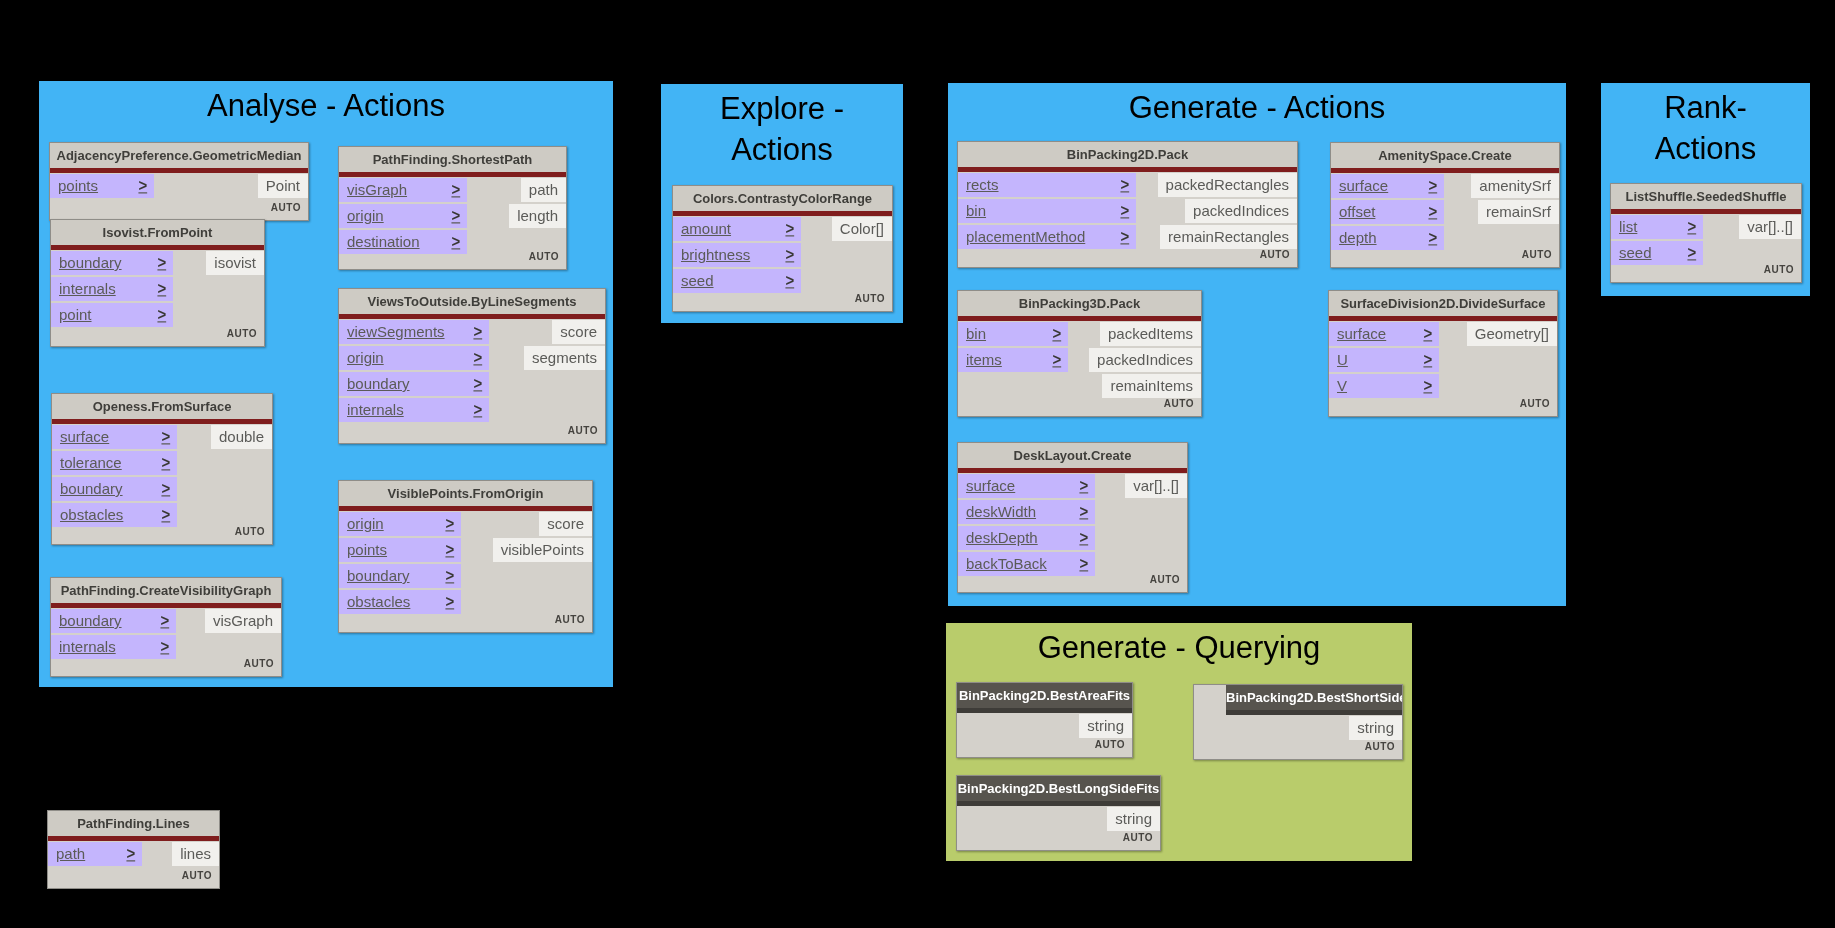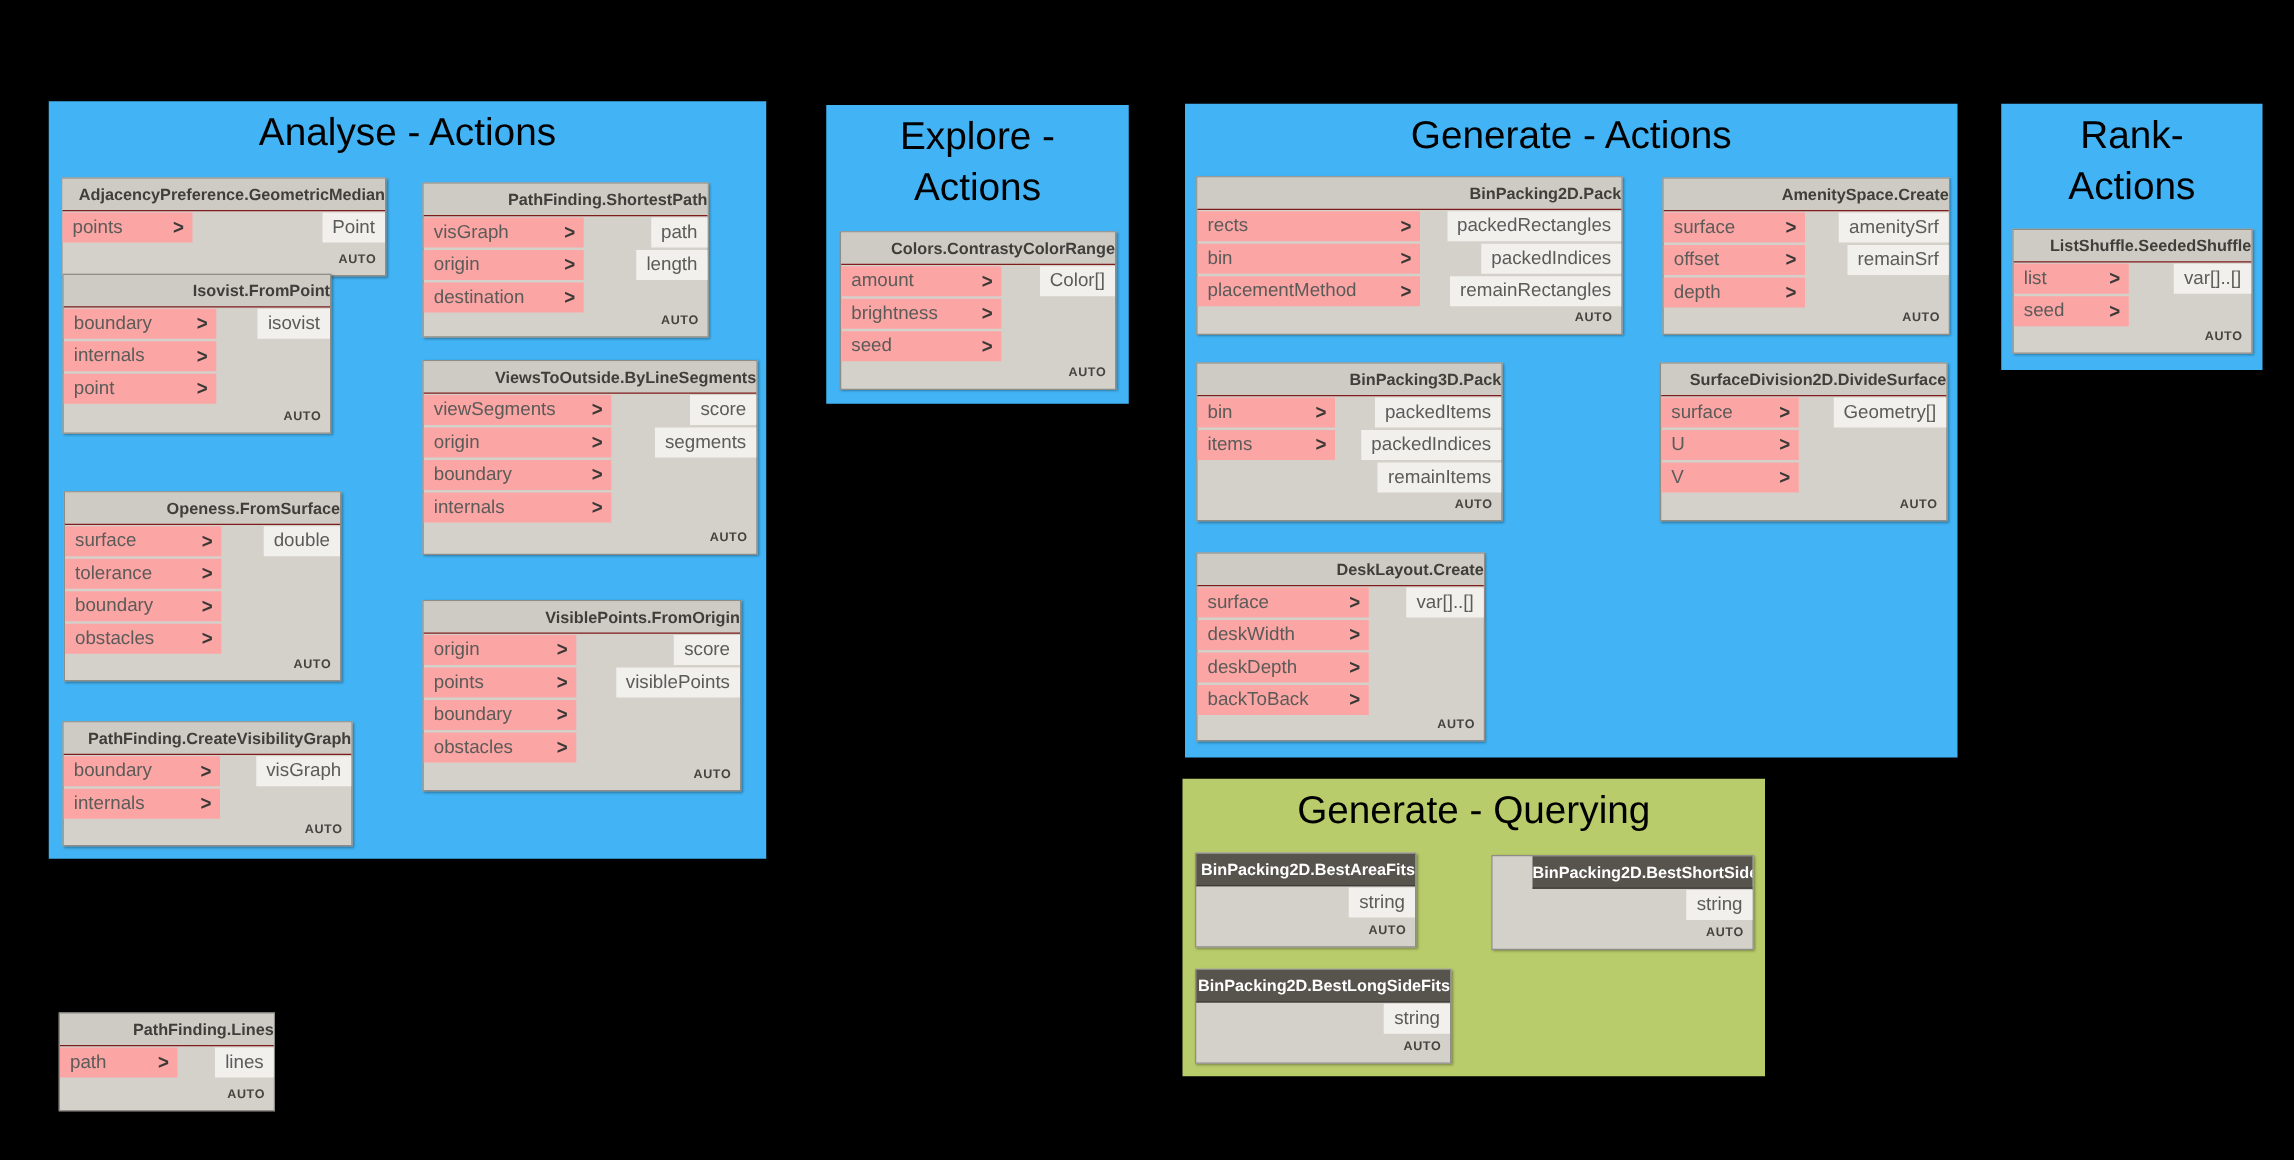--- a/index.html
+++ b/index.html
@@ -3,28 +3,28 @@
 <meta charset="utf-8">
 <style>
   html,body{margin:0;padding:0;background:#000;}
   body{width:1835px;height:928px;overflow:hidden;font-family:"Liberation Sans",sans-serif;}
   #canvas{position:absolute;left:0;top:0;width:1835px;height:928px;background:#000;overflow:hidden;}
   .group{position:absolute;box-sizing:border-box;}
   .group-title{padding:4px 8px 0 8px;color:#000;font-size:31px;line-height:41px;font-weight:400;letter-spacing:0px;}
   .title-line{white-space:nowrap;text-align:center;}
   .node{position:absolute;box-sizing:border-box;display:flex;flex-direction:column;
         background:#d4d1cb;border:1px solid #8f8d88;box-shadow:1px 1px 2px rgba(0,0,0,0.35);}
-  .node-header{flex:0 0 auto;height:25px;line-height:25px;background:#cecbc4;border-bottom:1px solid #7f1d1d;
-        text-align:right;font-weight:bold;font-size:13px;color:#3f3e3a;white-space:nowrap;overflow:hidden;}
+  .node-header{flex:0 0 auto;height:25px;line-height:25px;background:#cecbc4;border-bottom:5px solid #7f1d1d;
+        text-align:center;font-weight:bold;font-size:13px;color:#3f3e3a;white-space:nowrap;overflow:hidden;}
   .node-header.dark{background:#57544e;color:#ffffff;border-bottom-color:#3e3c38;}
   .node-body{flex:1 1 auto;position:relative;}
   .ports-in{position:absolute;left:0;top:1px;}
-  .port-in{height:24px;line-height:24px;margin-bottom:2px;background:#fca5a5;box-sizing:border-box;
+  .port-in{height:24px;line-height:24px;margin-bottom:2px;background:#c4b5fd;box-sizing:border-box;
         display:flex;justify-content:space-between;align-items:center;padding:0 7px 0 8px;
-        font-size:15px;color:#5b5b58;white-space:nowrap;}
+        font-size:15px;color:#5b5b58;white-space:nowrap;text-decoration:underline;}
   .port-name{white-space:nowrap;}
   .chevron{font-size:13px;font-weight:900;color:#3a3936;transform:scale(1.15,1.25);display:inline-block;line-height:24px;}
   .ports-out{position:absolute;right:0;top:1px;display:flex;flex-direction:column;align-items:flex-end;}
   .port-out{height:24px;line-height:24px;margin-bottom:2px;background:#f1f0ed;box-sizing:border-box;
         padding:0 8px;font-size:15px;color:#5b5b58;white-space:nowrap;text-align:right;}
   .node-footer{flex:0 0 auto;height:20px;text-align:right;padding:0 7px 3px 0;}
   .lacing{font-size:10px;font-weight:bold;color:#45433f;letter-spacing:0.5px;line-height:18px;}
 </style>
 </head>
 <body>

